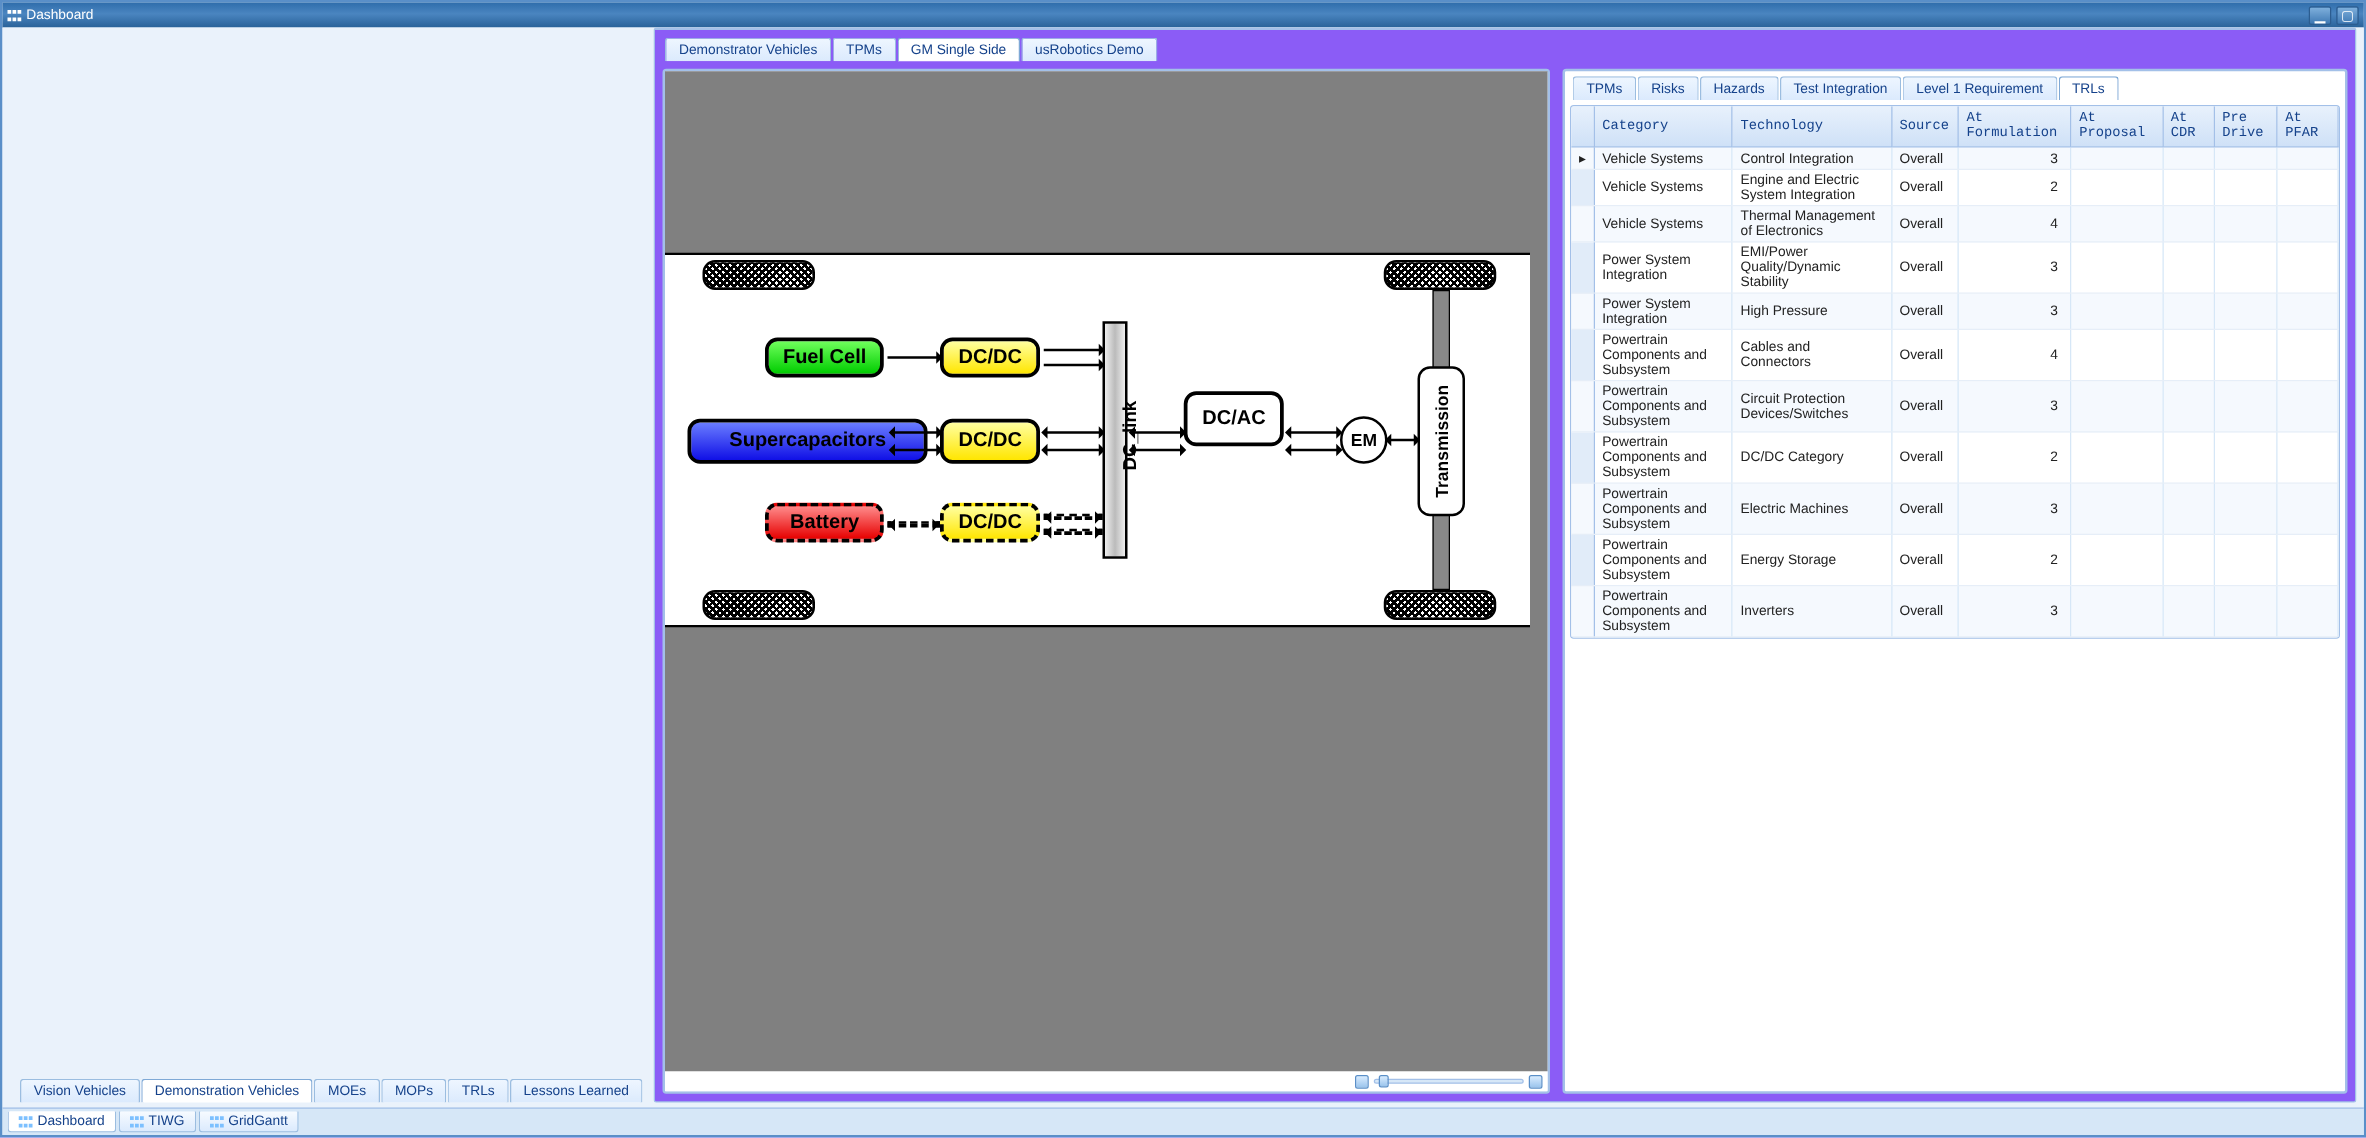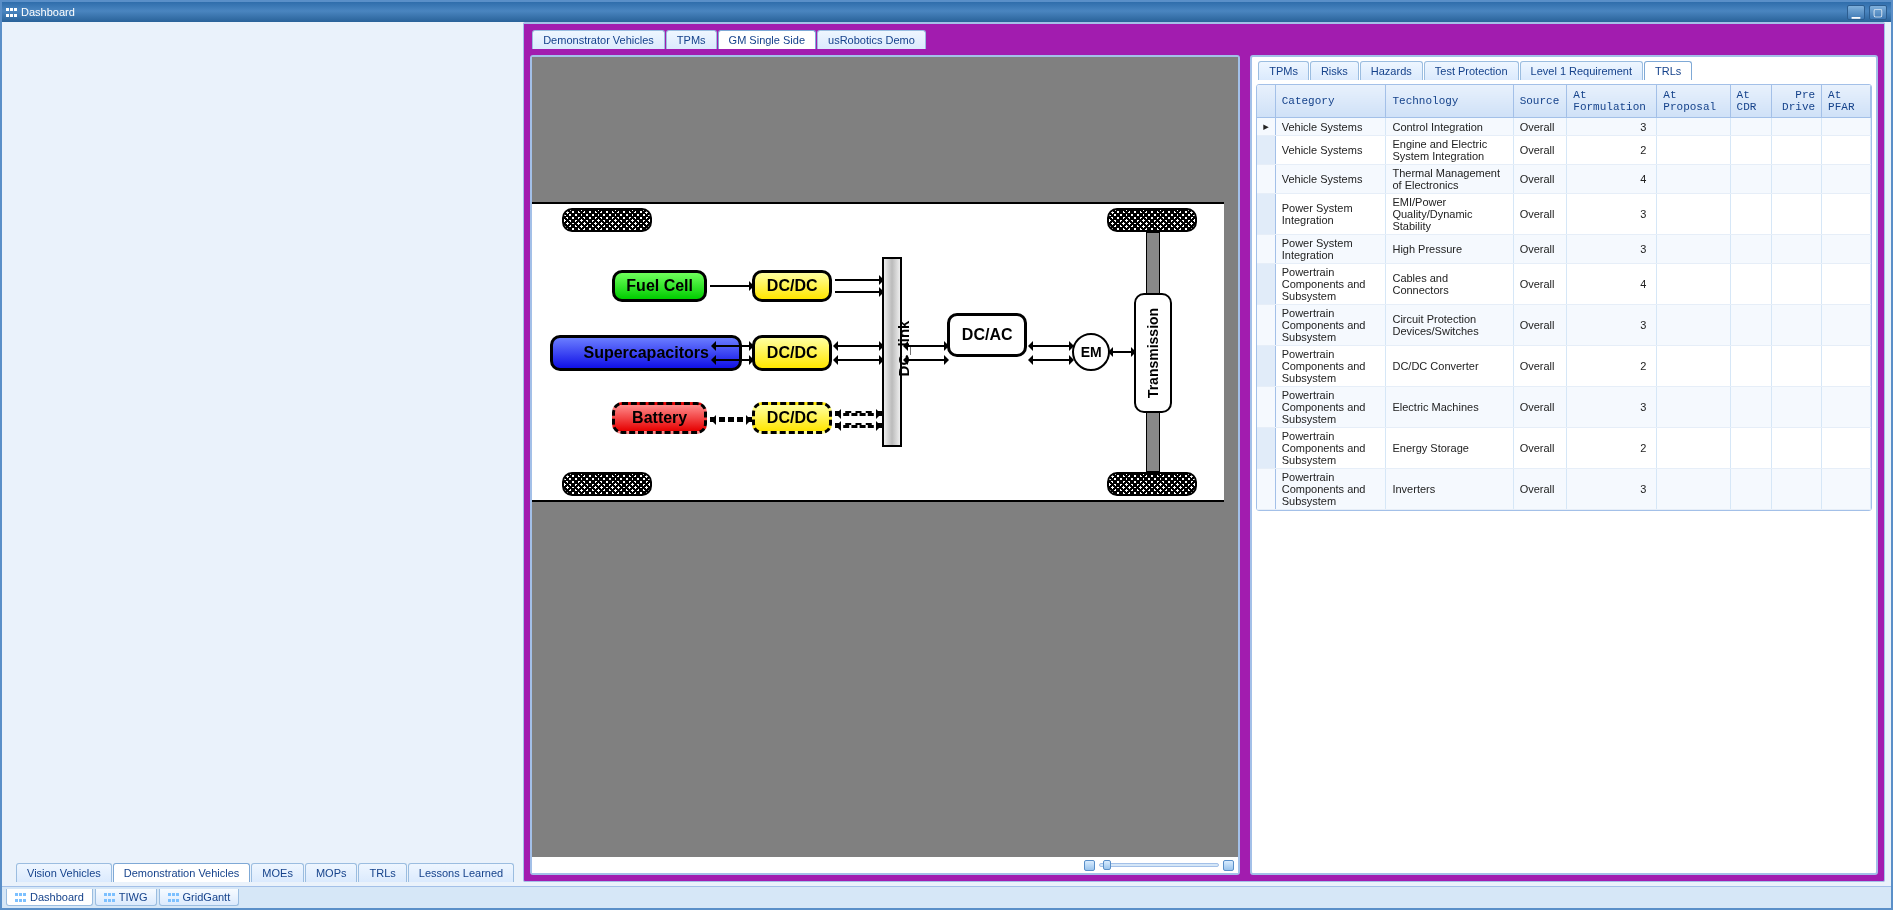--- a/index.html
+++ b/index.html
@@ -74,21 +74,21 @@
 .content-area {
   flex: 1;
   background: #eaf2fb;
   padding: 0 6px 4px 6px;
   display: flex;
   flex-direction: row;
 }
 .sub-pane {
   border: 1px solid #a3c0e8;
   border-top: 2px solid #a3c0e8;
-  background: #a21caf;
+  background: #8b5cf6;
   border-radius: 2px;
   flex: 1;
   display: flex;
   flex-direction: column;
 }
 .subtabstrip {
   display: flex;
   padding: 6px 8px 0 8px;
 }
 .splitter {
@@ -398,36 +398,36 @@
               </span>
             <span class="slider-btn"></span>
           </div>
         </div>
 
         <div class="right-panel">
           <div class="right-tabs" id="right-tabs">
               <div class="tab">TPMs</div>
               <div class="tab">Risks</div>
               <div class="tab">Hazards</div>
-              <div class="tab">Test Protection</div>
+              <div class="tab">Test Integration</div>
               <div class="tab">Level 1 Requirement</div>
               <div class="tab active">TRLs</div>
             </div>
           <div class="grid-wrap">
             <table class="grid">
               <thead>
                   <tr id="grid-head">
                     <th class="row-indicator" style="width: 12px;"></th>
                     <th style="width: 190px;">Category</th>
                     <th style="width: 190px;">Technology</th>
                     <th style="width: 56px; margin-left: 40px;">Source</th>
                     <th style="width: 100px;">At Formulation</th>
                     <th style="width: 90px;">At Proposal</th>
                     <th style="width: 60px;">At CDR</th>
-                    <th style="width: 60px; text-align: right;">Pre Drive</th>
+                    <th style="width: 60px;">Pre Drive</th>
                     <th style="width: 70px;">At PFAR</th>
                   </tr>
                 </thead>
               <tbody id="grid-body">
                   <tr class="alt">
                     <td class="row-indicator">▸</td>
                     <td>Vehicle Systems</td>
                     <td>Control Integration</td>
                     <td>Overall</td>
                     <td class="num">3</td>
@@ -498,21 +498,21 @@
                     <td>Overall</td>
                     <td class="num">3</td>
                     <td></td>
                     <td></td>
                     <td></td>
                     <td></td>
                   </tr>
                   <tr>
                     <td class="row-indicator"></td>
                     <td>Powertrain Components and Subsystem</td>
-                    <td>DC/DC Converter</td>
+                    <td>DC/DC Category</td>
                     <td>Overall</td>
                     <td class="num">2</td>
                     <td></td>
                     <td></td>
                     <td></td>
                     <td></td>
                   </tr>
                   <tr class="alt">
                     <td class="row-indicator"></td>
                     <td>Powertrain Components and Subsystem</td>

